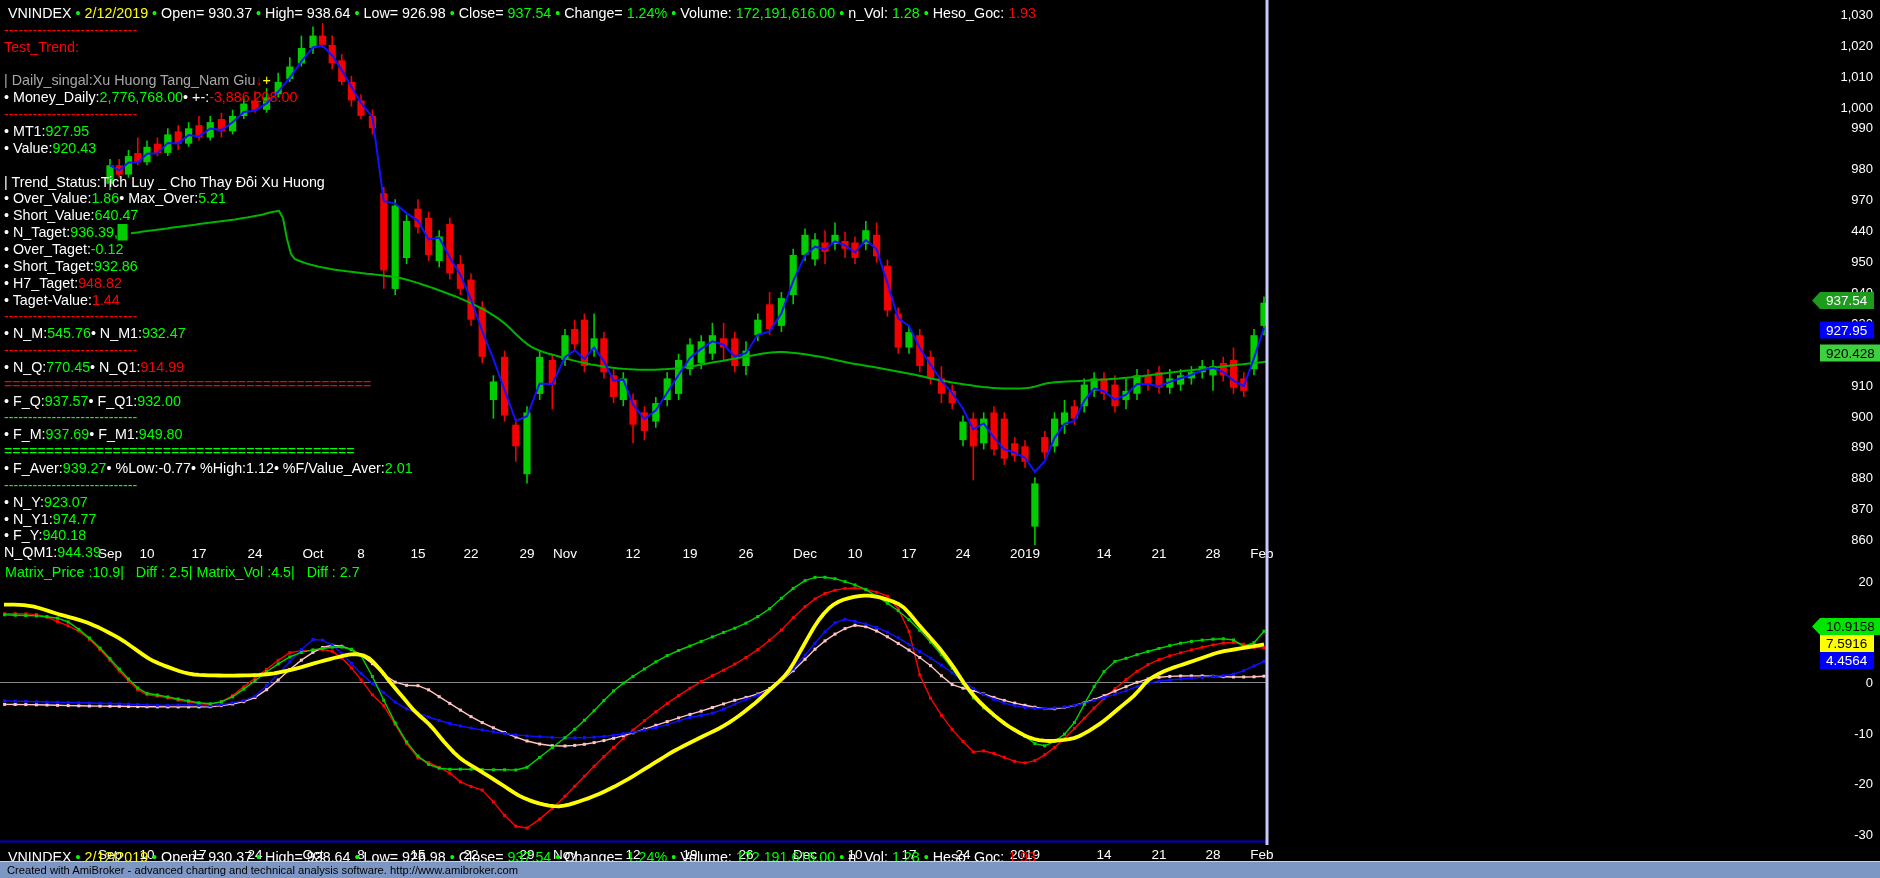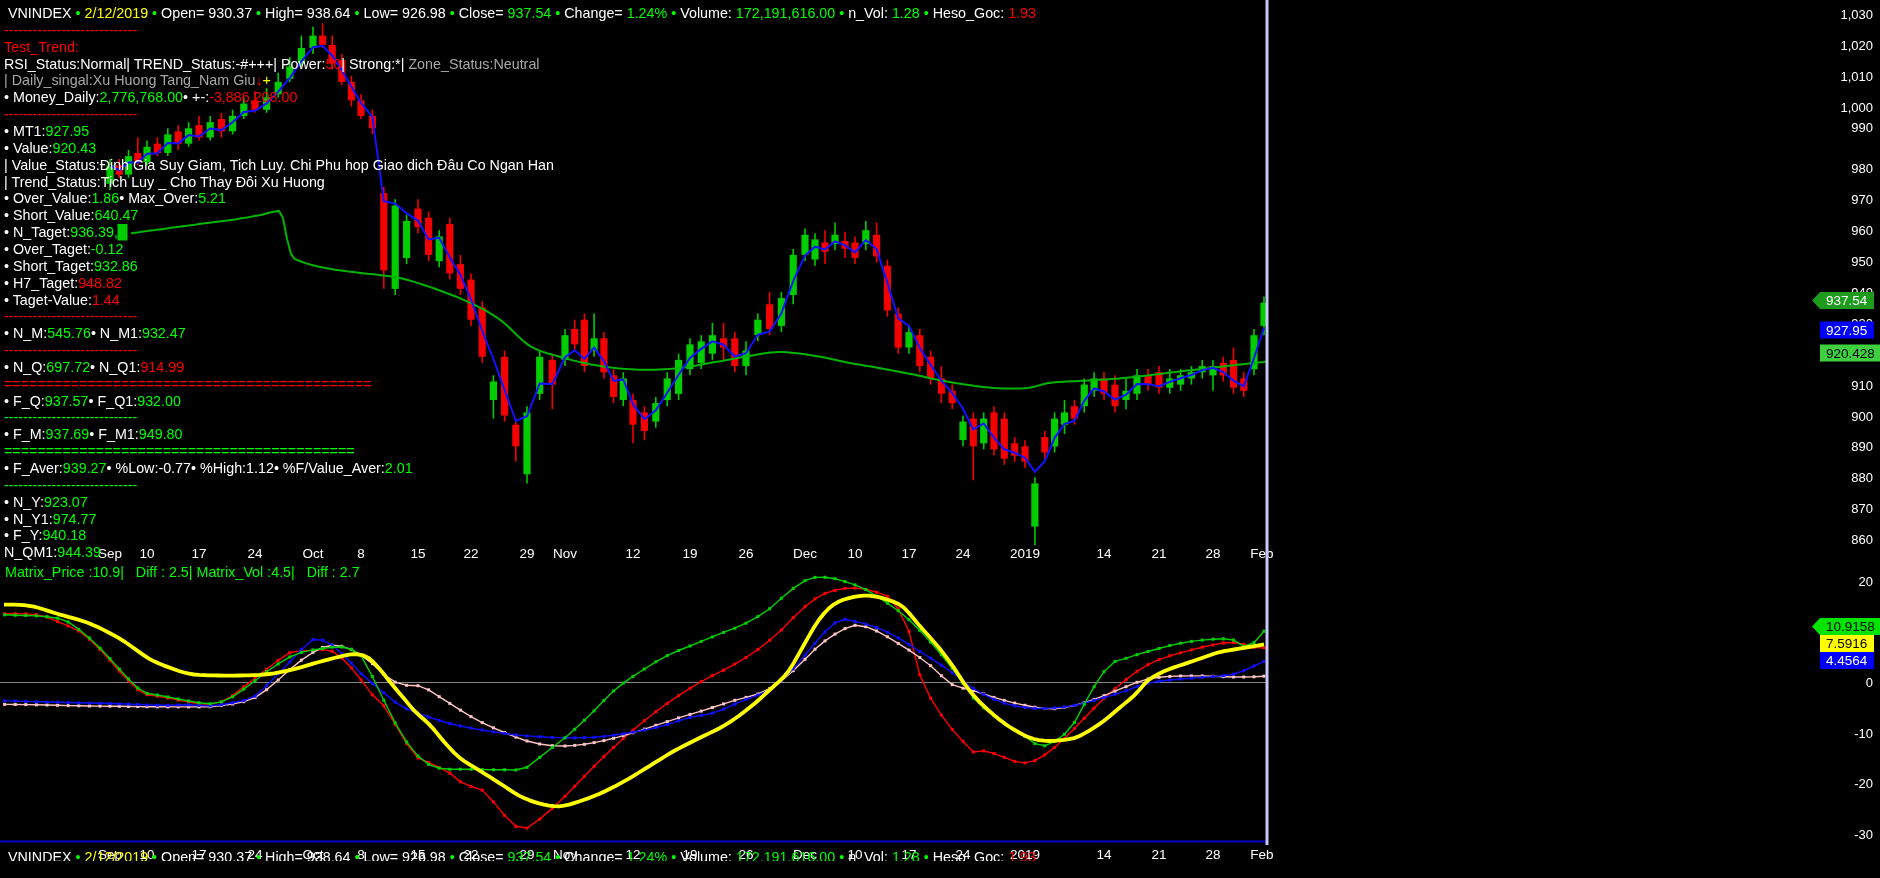--- a/index.html
+++ b/index.html
@@ -728,39 +728,37 @@
 <polygon points="1820,618.0 1880,618.0 1880,635.0 1820,635.0 1812,626.5" fill="#00E400"></polygon>
       <text x="1826" y="631.3" fill="#000000" font-size="13.5" font-family="Liberation Sans">10.9158</text>
 <rect x="1820" y="635.0" width="54" height="17" fill="#FFFF00"></rect>
       <text x="1826" y="648.3" fill="#000000" font-size="13.5" font-family="Liberation Sans">7.5916</text>
 <rect x="1820" y="652.0" width="54" height="17" fill="#0000FF"></rect>
       <text x="1826" y="665.3" fill="#FFFFFF" font-size="13.5" font-family="Liberation Sans">4.4564</text>
 </svg>
 <div class="ln" style="top:6.0px;left:8px">VNINDEX<i class="g"> • </i><i class="y">2/12/2019</i><i class="g"> • </i>Open= 930.37<i class="g"> • </i>High= 938.64<i class="g"> • </i>Low= 926.98<i class="g"> • </i>Close= <i class="g">937.54</i><i class="g"> • </i>Change= <i class="g">1.24%</i><i class="g"> • </i>Volume: <i class="g">172,191,616.00</i><i class="g"> • </i>n_Vol: <i class="g">1.28</i><i class="g"> • </i>Heso_Goc: <i class="r">1.93</i></div>
     <div class="ln" style="top:22.9px;left:4px"><i class="r">----------------------------</i></div>
     <div class="ln" style="top:39.7px;left:4px"><i class="r">Test_Trend:</i></div>
-    <div class="ln" style="top:56.6px;left:4px">RSI_Status:Normal| TREND_Status:-#+++| Power:<i class="r">50</i>| Strong:*|<i class="a"> Zone_Status:Neutral</i></div>
     <div class="ln" style="top:73.4px;left:4px"><i class="a">| Daily_singal:Xu Huong Tang_Nam Giu</i><i class="r">↓</i><i class="y">+</i></div>
     <div class="ln" style="top:90.2px;left:4px">• Money_Daily:<i class="g">2,776,768.00</i>• +-:<i class="r">-3,886,208.00</i></div>
     <div class="ln" style="top:107.1px;left:4px"><i class="r">----------------------------</i></div>
     <div class="ln" style="top:124.0px;left:4px">• MT1:<i class="g">927.95</i></div>
     <div class="ln" style="top:140.8px;left:4px">• Value:<i class="g">920.43</i></div>
-    <div class="ln" style="top:157.7px;left:4px">| Value_Status:Đinh Gia Suy Giam, Tich Luy. Chi Phu hop Giao dich Đâu Co Ngan Han</div>
     <div class="ln" style="top:174.5px;left:4px">| Trend_Status:Tich Luy _ Cho Thay Đôi Xu Huong</div>
     <div class="ln" style="top:191.4px;left:4px">• Over_Value:<i class="g">1.86</i>• Max_Over:<i class="g">5.21</i></div>
     <div class="ln" style="top:208.2px;left:4px">• Short_Value:<i class="g">640.47</i></div>
     <div class="ln" style="top:225.1px;left:4px">• N_Taget:<i class="g">936.39,</i></div>
     <div class="ln" style="top:241.9px;left:4px">• Over_Taget:<i class="g">-0.12</i></div>
     <div class="ln" style="top:258.8px;left:4px">• Short_Taget:<i class="g">932.86</i></div>
     <div class="ln" style="top:275.6px;left:4px">• H7_Taget:<i class="r">948.82</i></div>
     <div class="ln" style="top:292.5px;left:4px">• Taget-Value:<i class="r">1.44</i></div>
     <div class="ln" style="top:309.3px;left:4px"><i class="r">----------------------------</i></div>
     <div class="ln" style="top:326.2px;left:4px">• N_M:<i class="g">545.76</i>• N_M1:<i class="g">932.47</i></div>
     <div class="ln" style="top:343.0px;left:4px"><i class="r">----------------------------</i></div>
-    <div class="ln" style="top:359.9px;left:4px">• N_Q:<i class="g">697.72</i>• N_Q1:<i class="r">914.99</i></div>
+    <div class="ln" style="top:359.9px;left:4px">• N_Q:<i class="g">770.45</i>• N_Q1:<i class="r">914.99</i></div>
     <div class="ln" style="top:376.7px;left:4px"><i class="r">============================================</i></div>
     <div class="ln" style="top:393.6px;left:4px">• F_Q:<i class="g">937.57</i>• F_Q1:<i class="g">932.00</i></div>
     <div class="ln" style="top:410.4px;left:4px"><i class="g">----------------------------</i></div>
     <div class="ln" style="top:427.3px;left:4px">• F_M:<i class="g">937.69</i>• F_M1:<i class="g">949.80</i></div>
     <div class="ln" style="top:444.1px;left:4px"><i class="g">==========================================</i></div>
     <div class="ln" style="top:461.0px;left:4px">• F_Aver:<i class="g">939.27</i>• %Low:-0.77• %High:1.12• %F/Value_Aver:<i class="g">2.01</i></div>
     <div class="ln" style="top:477.8px;left:4px"><i class="g">----------------------------</i></div>
     <div class="ln" style="top:494.7px;left:4px">• N_Y:<i class="g">923.07</i></div>
     <div class="ln" style="top:511.5px;left:4px">• N_Y1:<i class="g">974.77</i></div>
     <div class="ln" style="top:528.4px;left:4px">• F_Y:<i class="g">940.18</i></div>
@@ -818,25 +816,26 @@
     <div class="yl" style="top:532.0px">860</div>
     <div class="yl" style="top:501.1px">870</div>
     <div class="yl" style="top:470.2px">880</div>
     <div class="yl" style="top:439.3px">890</div>
     <div class="yl" style="top:408.5px">900</div>
     <div class="yl" style="top:377.6px">910</div>
     <div class="yl" style="top:346.7px">920</div>
     <div class="yl" style="top:315.8px">930</div>
     <div class="yl" style="top:284.9px">940</div>
     <div class="yl" style="top:254.1px">950</div>
-    <div class="yl" style="top:223.2px">960</div>
+    <div class="yl" style="top:223.2px">440</div>
     <div class="yl" style="top:192.3px">970</div>
     <div class="yl" style="top:161.4px">980</div>
     <div class="yl" style="top:120px">990</div>
     <div class="yl" style="top:99.6px">1,000</div>
     <div class="yl" style="top:68.8px">1,010</div>
     <div class="yl" style="top:37.9px">1,020</div>
     <div class="yl" style="top:7.0px">1,030</div>
     <div class="yl" style="top:573.6px">20</div>
     <div class="yl" style="top:675.0px">0</div>
     <div class="yl" style="top:725.7px">-10</div>
     <div class="yl" style="top:776.4px">-20</div>
     <div class="yl" style="top:827.1px">-30</div>
+<div id="sb">Created with AmiBroker - advanced charting and technical analysis software. http://www.amibroker.com</div>
 </div>
 </body></html>

